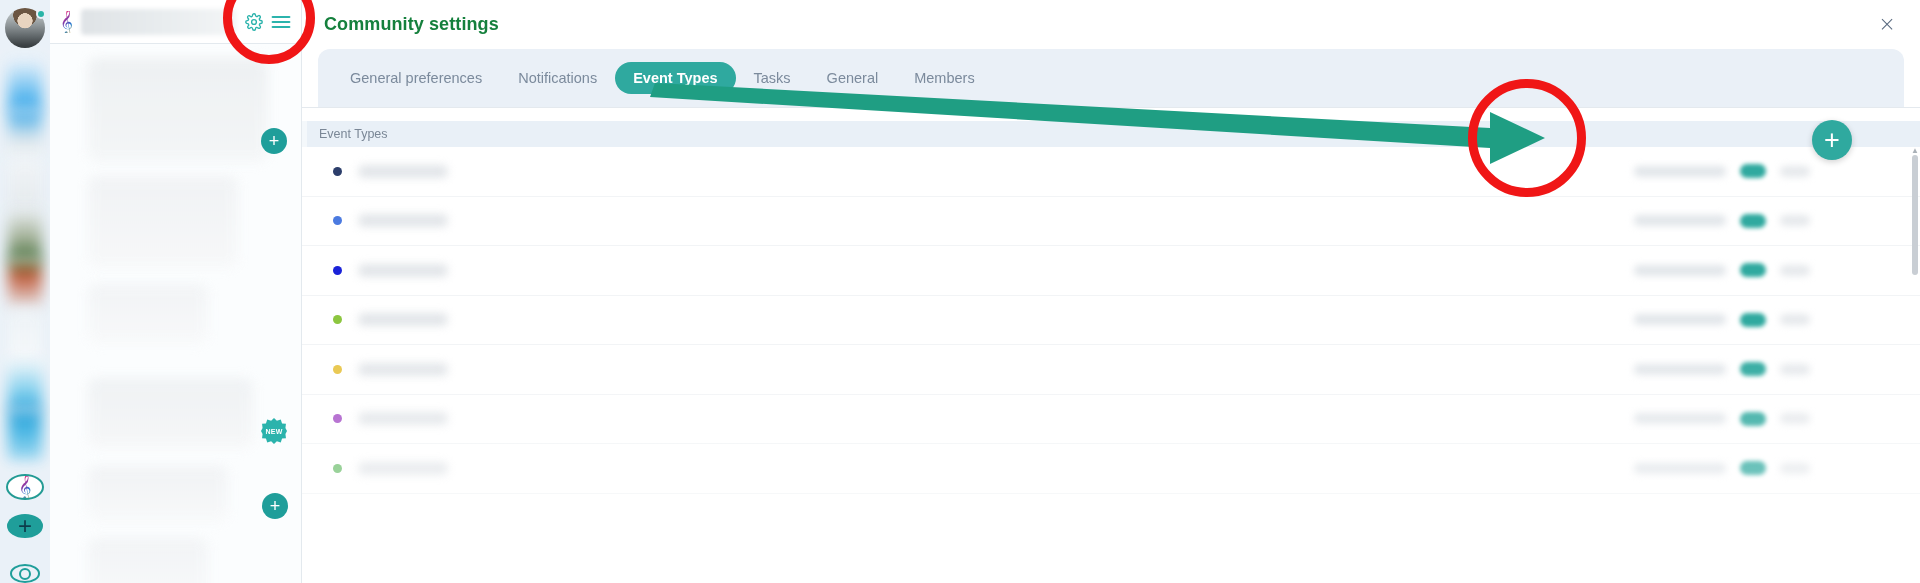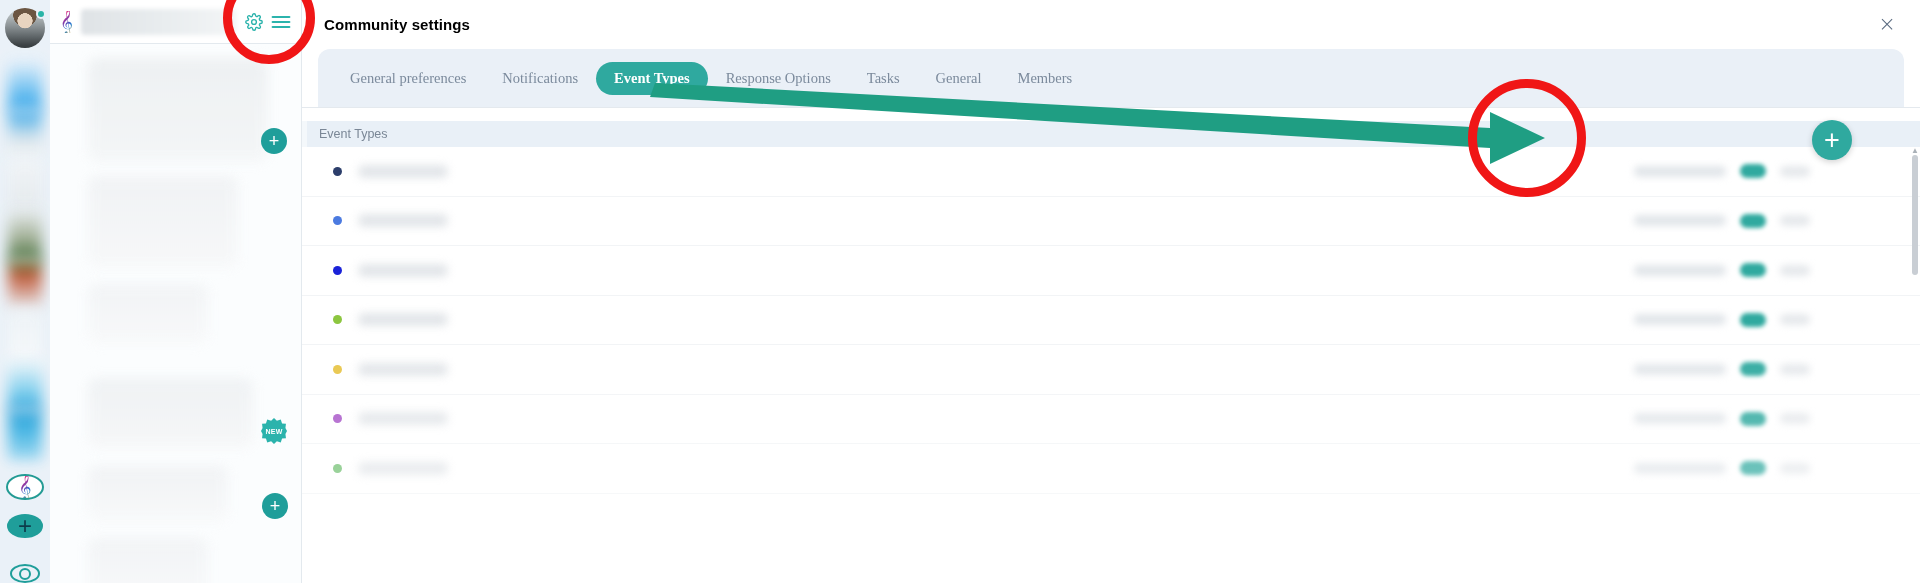--- a/index.html
+++ b/index.html
@@ -137,31 +137,31 @@
   
   .modal {
     position:absolute; left:302px; top:0; right:0; height:583px;
     background:#ffffff;
   }
   .modal-head {
     height: 49px; display:flex; align-items:center;
     padding: 0 24px 0 22px; position:relative;
   }
   .modal-title {
-    font-size: 15px; font-weight: bold; color:#000000; letter-spacing:.1px;
+    font-size: 18px; font-weight: bold; color:#15803d; letter-spacing:.1px;
   }
   .modal-close {
     position:absolute; right: 22px; top: 13px;
     width: 22px; height:22px; color:#5a6b80;
     display:flex; align-items:center; justify-content:center;
     font-size: 21px; line-height: 1; font-weight: 300;
     font-family: "DejaVu Sans", sans-serif;
   }
 
-  .tabs-wrap { padding: 0 16px; font-family: Liberation Serif, serif; }
+  .tabs-wrap { padding: 0 16px; }
   .tabs {
     background:#eaf0f7; border-radius: 12px 12px 0 0;
     height: 58px; display:flex; align-items:center;
     padding: 0 14px; gap: 0;
   }
   .tab {
     padding: 8px 18px; font-size: 14.5px; color:#7b8a9c;
     border-radius: 18px; white-space:nowrap;
   }
   .tab.active { background:#2fa99f; color:#ffffff; font-weight: bold; }
@@ -316,21 +316,20 @@
     <div class="modal-head">
       <div class="modal-title">Community settings</div>
       <div class="modal-close">×</div>
     </div>
 
     <div class="tabs-wrap">
       <div class="tabs">
         <div class="tab">General preferences</div>
         <div class="tab">Notifications</div>
         <div class="tab active">Event Types</div>
-        <div class="tab">Response Options</div>
         <div class="tab">Tasks</div>
         <div class="tab">General</div>
         <div class="tab">Members</div>
       </div>
     </div>
     <div class="subbar-line"></div>
 
     <div class="section-head">
       <span class="label">Event Types</span>
     </div>

